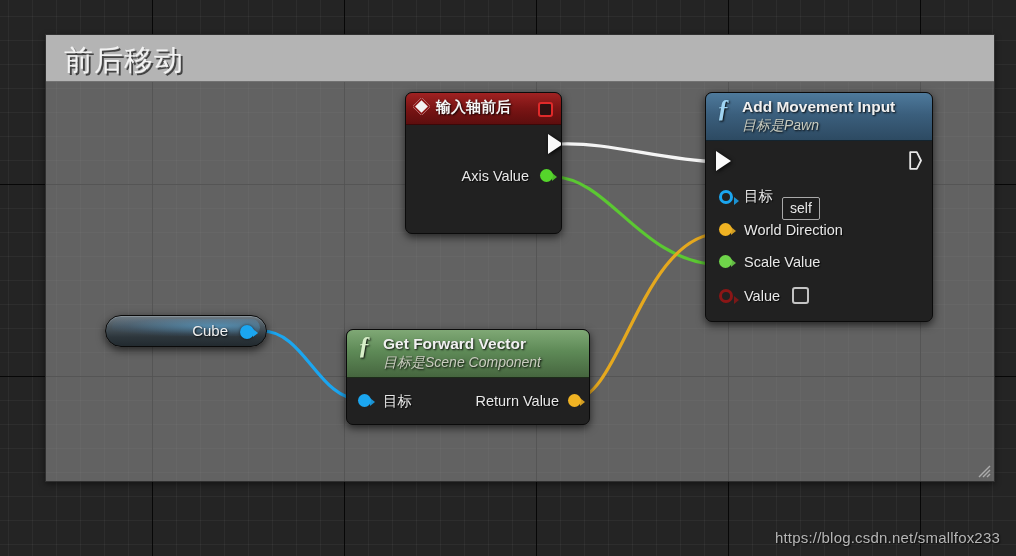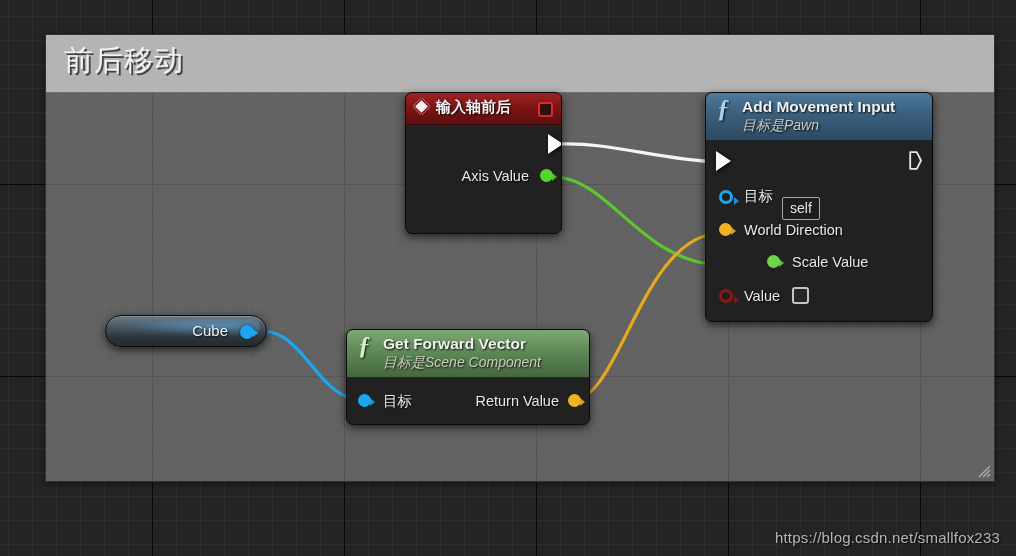--- a/index.html
+++ b/index.html
@@ -37,21 +37,21 @@
     left: 45px; top: 34px;
     width: 950px; height: 448px;
     background: rgba(150,150,150,0.55);
     border: 1px solid rgba(40,40,40,0.85);
     box-sizing: border-box;
     box-shadow: 0 2px 6px rgba(0,0,0,0.45);
   }
   #comment-header {
     position: absolute;
     left: 0; top: 0; right: 0;
-    height: 58px;
+    height: 47px;
     background: #b4b4b4;
     border-bottom: 1px solid rgba(60,60,60,0.55);
     box-sizing: border-box;
   }
   #comment-title {
     position: absolute;
     left: 18px; top: 6px;
     font-size: 29px;
     color: #f2f2f2;
     letter-spacing: 1px;
@@ -349,21 +349,21 @@
         <span class="pin-dot hollow" style="left:13px; top:11px; color:#1ba6f0;"></span>
         <span class="pin-label" style="left:38px; line-height:35px;">目标</span>
         <span class="value-box" style="left:76px; top:7px;margin-top:11px;">self</span>
       </div>
 
       <div class="pin-row" style="height:32px;">
         <span class="pin-dot" style="left:13px; top:9px; background:#f0b323; color:#f0b323;"></span>
         <span class="pin-label" style="left:38px;">World Direction</span>
       </div>
 
-      <div class="pin-row" style="height:32px;margin-left:48px;">
+      <div class="pin-row" style="height:32px;">
         <span class="pin-dot" style="left:13px; top:9px; background:#6fd44a; color:#6fd44a;"></span>
         <span class="pin-label" style="left:38px;">Scale Value</span>
       </div>
 
       <div class="pin-row" style="height:36px;">
         <span class="pin-dot hollow" style="left:13px; top:11px; color:#8a1616;"></span>
         <span class="pin-label" style="left:38px; line-height:36px;">Value</span>
         <span class="checkbox" style="left:86px; top:9px;"></span>
       </div>
 

